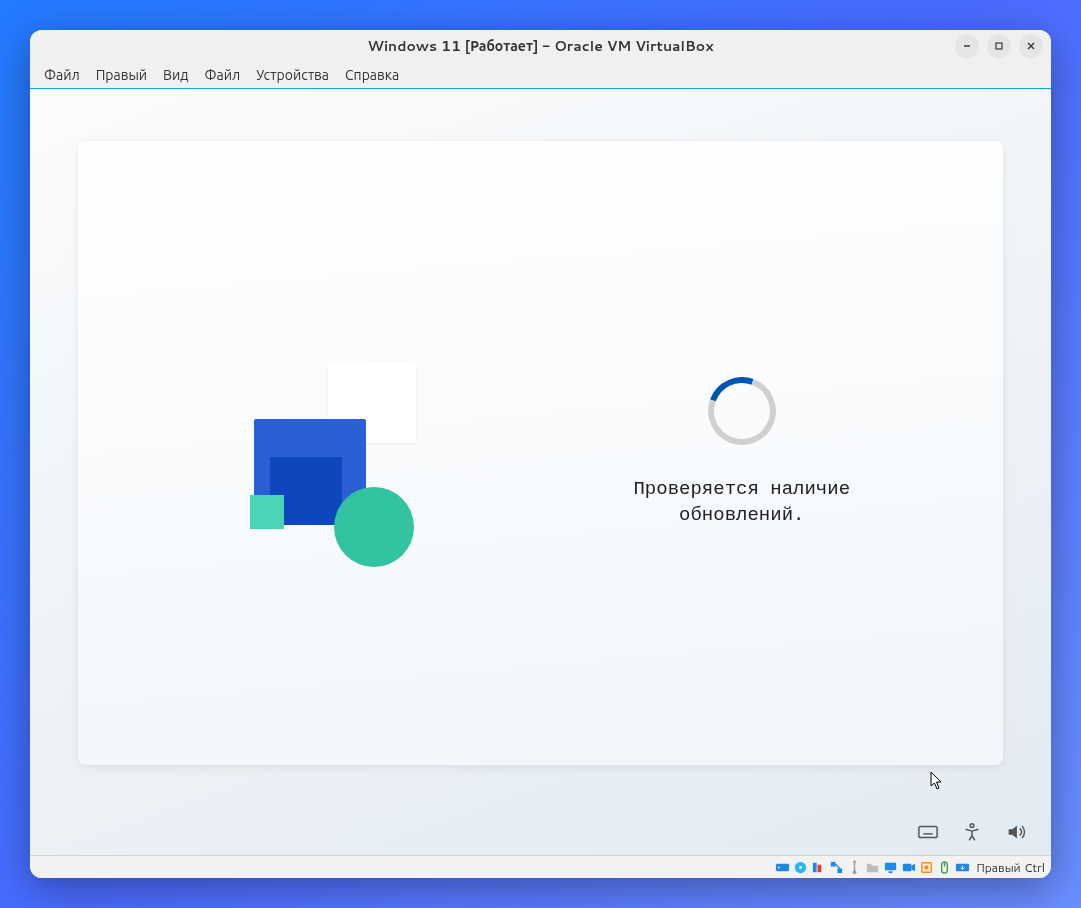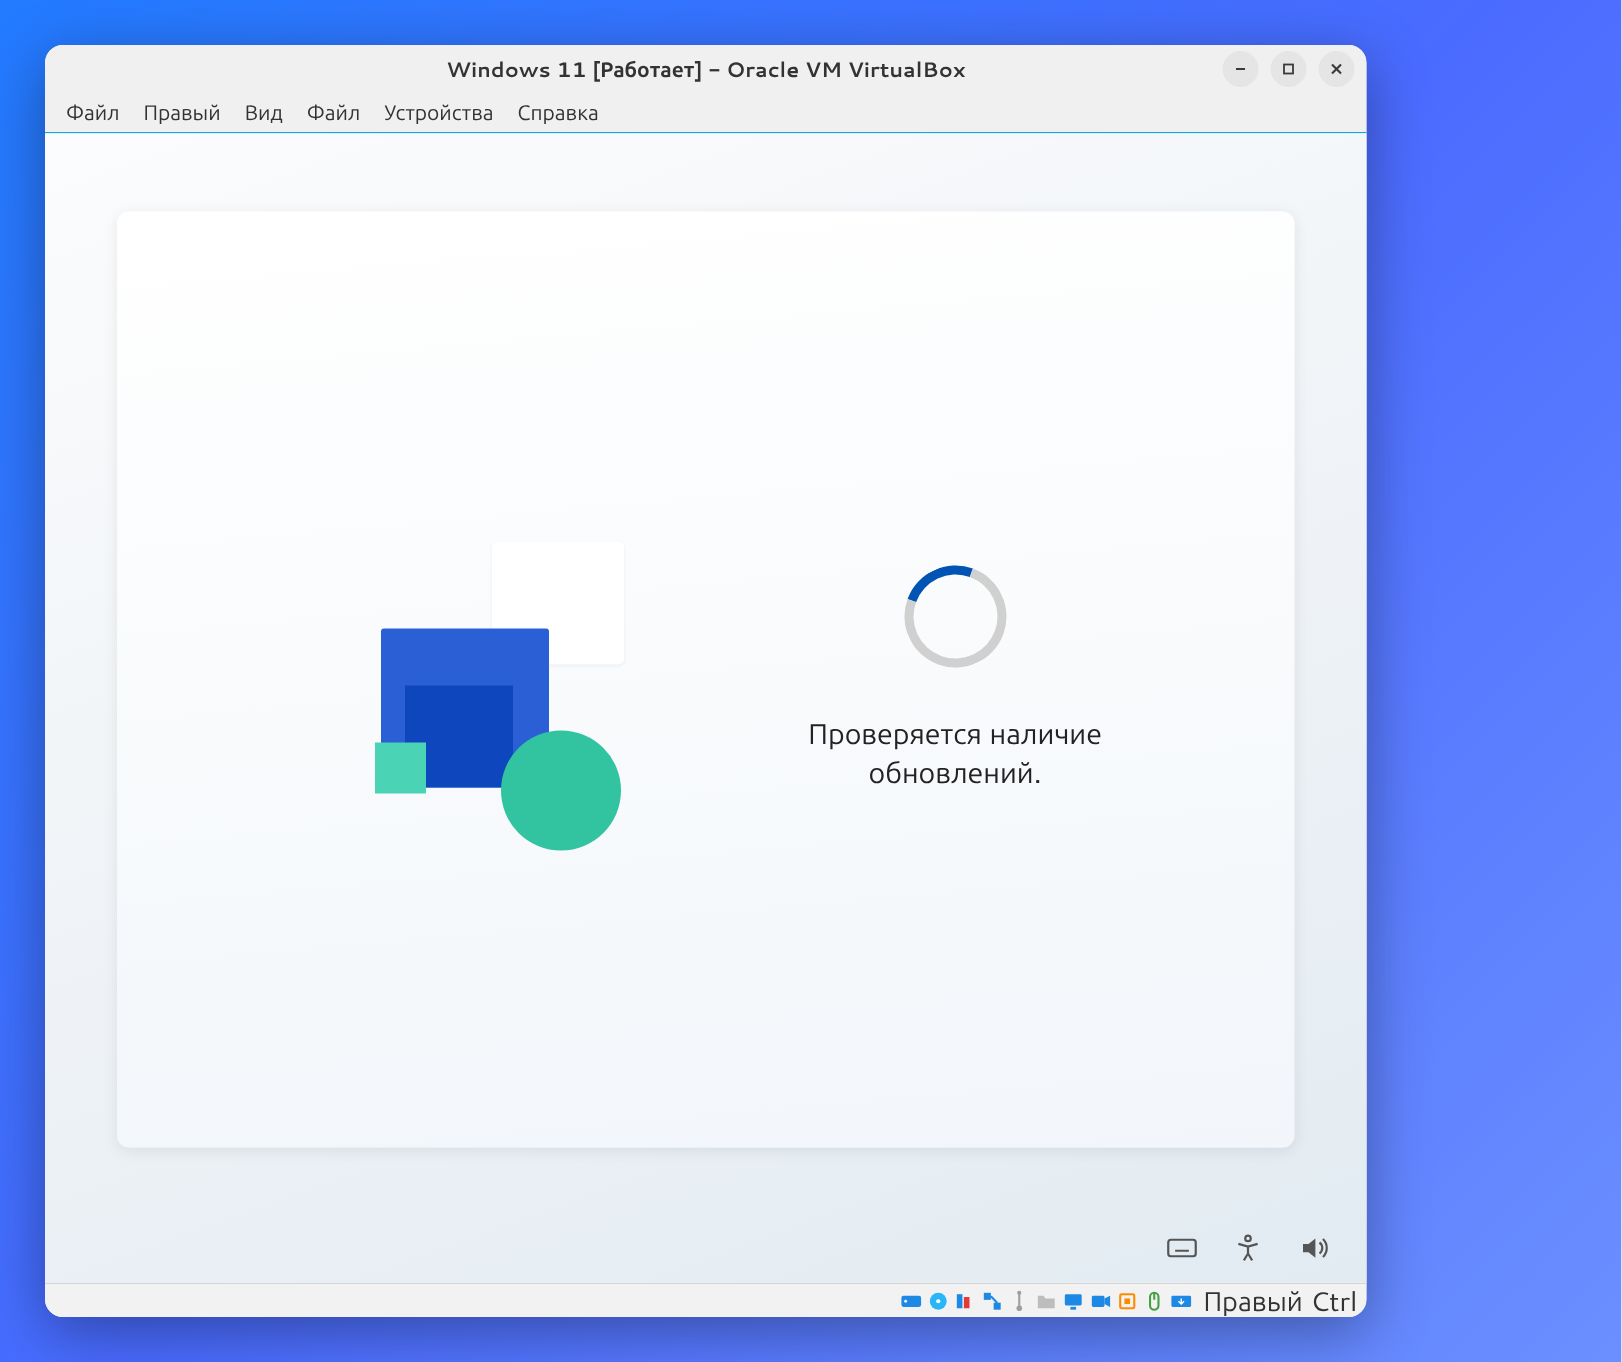--- a/index.html
+++ b/index.html
@@ -13,21 +13,21 @@
   .desktop-bg {
     width: 1081px;
     height: 908px;
     background: linear-gradient(135deg, #227bff 0%, #4a6bff 50%, #6b8fff 100%);
     position: relative;
   }
   .window {
     position: absolute;
     left: 30px;
     top: 30px;
-    width: 881px;
+    width: 1021px;
     height: 848px;
     background: #fafafa;
     border-radius: 12px;
     box-shadow: 0 10px 40px rgba(0,0,0,0.35);
     display: flex;
     flex-direction: column;
     overflow: hidden;
   }
   .titlebar {
     height: 32px;
@@ -135,20 +135,21 @@
     border: 6px solid #d0d0d0;
     border-top-color: #0054b3;
     transform: rotate(-25deg);
   }
   .oobe-status {
     margin-top: 32px;
     text-align: center;
     font-size: 19px;
     color: #222;
     line-height: 1.35;
+    font-family: Liberation Mono, monospace;
   }
   .cursor {
     position: absolute;
     left: 900px;
     top: 682px;
     width: 14px;
     height: 20px;
     pointer-events: none;
   }
   
@@ -208,21 +209,21 @@
   .status-icon {
     width: 15px;
     height: 15px;
     display: inline-flex;
     align-items: center;
     justify-content: center;
     cursor: pointer;
   }
   .host-key {
     margin-left: 4px;
-    font-size: 18px;
+    font-size: 12px;
   }
 </style>
 </head>
 <body>
 
 <div class="desktop-bg">
   <div class="window">
 
     <div class="titlebar">
       <span class="titlebar-title">Windows 11 [Работает] - Oracle VM VirtualBox</span>

